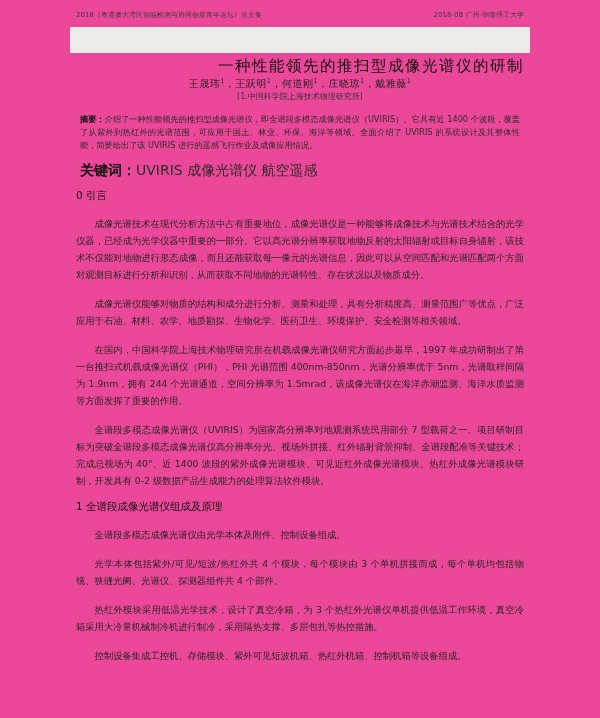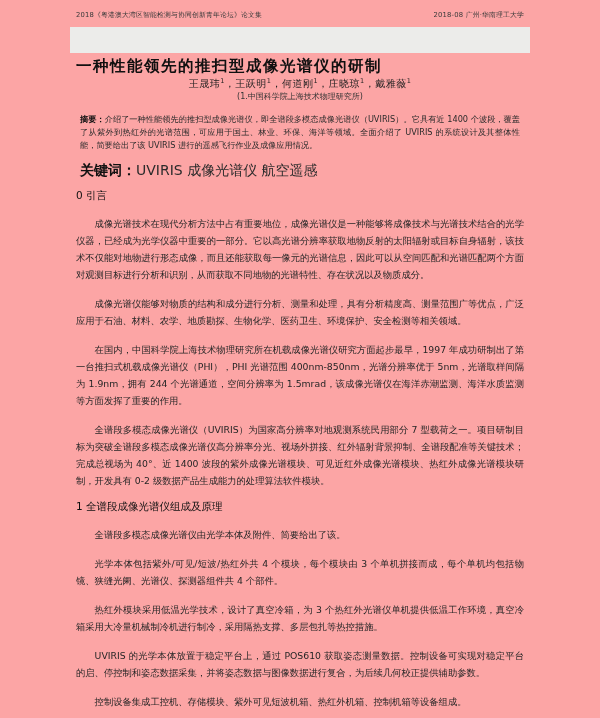--- a/index.html
+++ b/index.html
@@ -2,43 +2,43 @@
 <html><head>
 <meta charset="utf-8">
 <style>
   * { margin: 0; padding: 0; box-sizing: border-box; }
   html, body { width: 600px; height: 718px; }
   body { background: #f2f2f0; font-family: "DejaVu Sans", "Liberation Sans", sans-serif; }
 
   .page {
     position: relative;
     width: 600px; height: 718px;
-    background: #fca5a5;
+    background: #ec4899;
     padding: 10px 76px 0 76px;
     overflow: hidden;
     color: #262626;
   }
 
   .scan-shade {
     position: absolute;
     left: 70px; top: 27px;
     width: 460px; height: 26px;
     background: #ececea;
   }
 
   .page-header {
     display: flex; justify-content: space-between;
     font-size: 6.8px; color: #3a3a3a; letter-spacing: .2px;
     position: relative; z-index: 1;
   }
 
   .paper-title {
     margin-top: 36px;
-    text-align: left;
-    font-size: 15.5px; font-weight: bold; letter-spacing: 1.5px;
+    text-align: right;
+    font-size: 15.5px; font-weight: normal; letter-spacing: 1.5px;
     color: #101010;
     font-family: "DejaVu Serif", "Liberation Serif", serif;
     position: relative; z-index: 1;
   }
 
   .authors-line {
     text-align: center;
     font-size: 10px; color: #1e1e1e; letter-spacing: .5px;
   }
   .authors-line sup { font-size: 6.5px; }
@@ -100,19 +100,18 @@
     <span class="label">关键词：</span><span>UVIRIS 成像光谱仪 航空遥感</span>
   </p>
 
   <h2 class="sec">0 引言</h2>
   <p class="body">成像光谱技术在现代分析方法中占有重要地位，成像光谱仪是一种能够将成像技术与光谱技术结合的光学仪器，已经成为光学仪器中重要的一部分。它以高光谱分辨率获取地物反射的太阳辐射或目标自身辐射，该技术不仅能对地物进行形态成像，而且还能获取每一像元的光谱信息，因此可以从空间匹配和光谱匹配两个方面对观测目标进行分析和识别，从而获取不同地物的光谱特性、存在状况以及物质成分。</p>
   <p class="body">成像光谱仪能够对物质的结构和成分进行分析、测量和处理，具有分析精度高、测量范围广等优点，广泛应用于石油、材料、农学、地质勘探、生物化学、医药卫生、环境保护、安全检测等相关领域。</p>
   <p class="body">在国内，中国科学院上海技术物理研究所在机载成像光谱仪研究方面起步最早，1997 年成功研制出了第一台推扫式机载成像光谱仪（PHI），PHI 光谱范围 400nm-850nm，光谱分辨率优于 5nm，光谱取样间隔为 1.9nm，拥有 244 个光谱通道，空间分辨率为 1.5mrad，该成像光谱仪在海洋赤潮监测、海洋水质监测等方面发挥了重要的作用。</p>
   <p class="body">全谱段多模态成像光谱仪（UVIRIS）为国家高分辨率对地观测系统民用部分 7 型载荷之一。项目研制目标为突破全谱段多模态成像光谱仪高分辨率分光、视场外拼接、红外辐射背景抑制、全谱段配准等关键技术；完成总视场为 40°、近 1400 波段的紫外成像光谱模块、可见近红外成像光谱模块、热红外成像光谱模块研制，开发具有 0-2 级数据产品生成能力的处理算法软件模块。</p>
 
   <h2 class="sec second">1 全谱段成像光谱仪组成及原理</h2>
-  <p class="body">全谱段多模态成像光谱仪由光学本体及附件、简要给出了该。</p>
+  <p class="body">全谱段多模态成像光谱仪由光学本体及附件、控制设备组成。</p>
   <p class="body">光学本体包括紫外/可见/短波/热红外共 4 个模块，每个模块由 3 个单机拼接而成，每个单机均包括物镜、狭缝光阑、光谱仪、探测器组件共 4 个部件。</p>
   <p class="body">热红外模块采用低温光学技术，设计了真空冷箱，为 3 个热红外光谱仪单机提供低温工作环境，真空冷箱采用大冷量机械制冷机进行制冷，采用隔热支撑、多层包扎等热控措施。</p>
-  <p class="body">UVIRIS 的光学本体放置于稳定平台上，通过 POS610 获取姿态测量数据。控制设备可实现对稳定平台的启、停控制和姿态数据采集，并将姿态数据与图像数据进行复合，为后续几何校正提供辅助参数。</p>
   <p class="body">控制设备集成工控机、存储模块、紫外可见短波机箱、热红外机箱、控制机箱等设备组成。</p>
 
 </div>
 
 </body></html>

